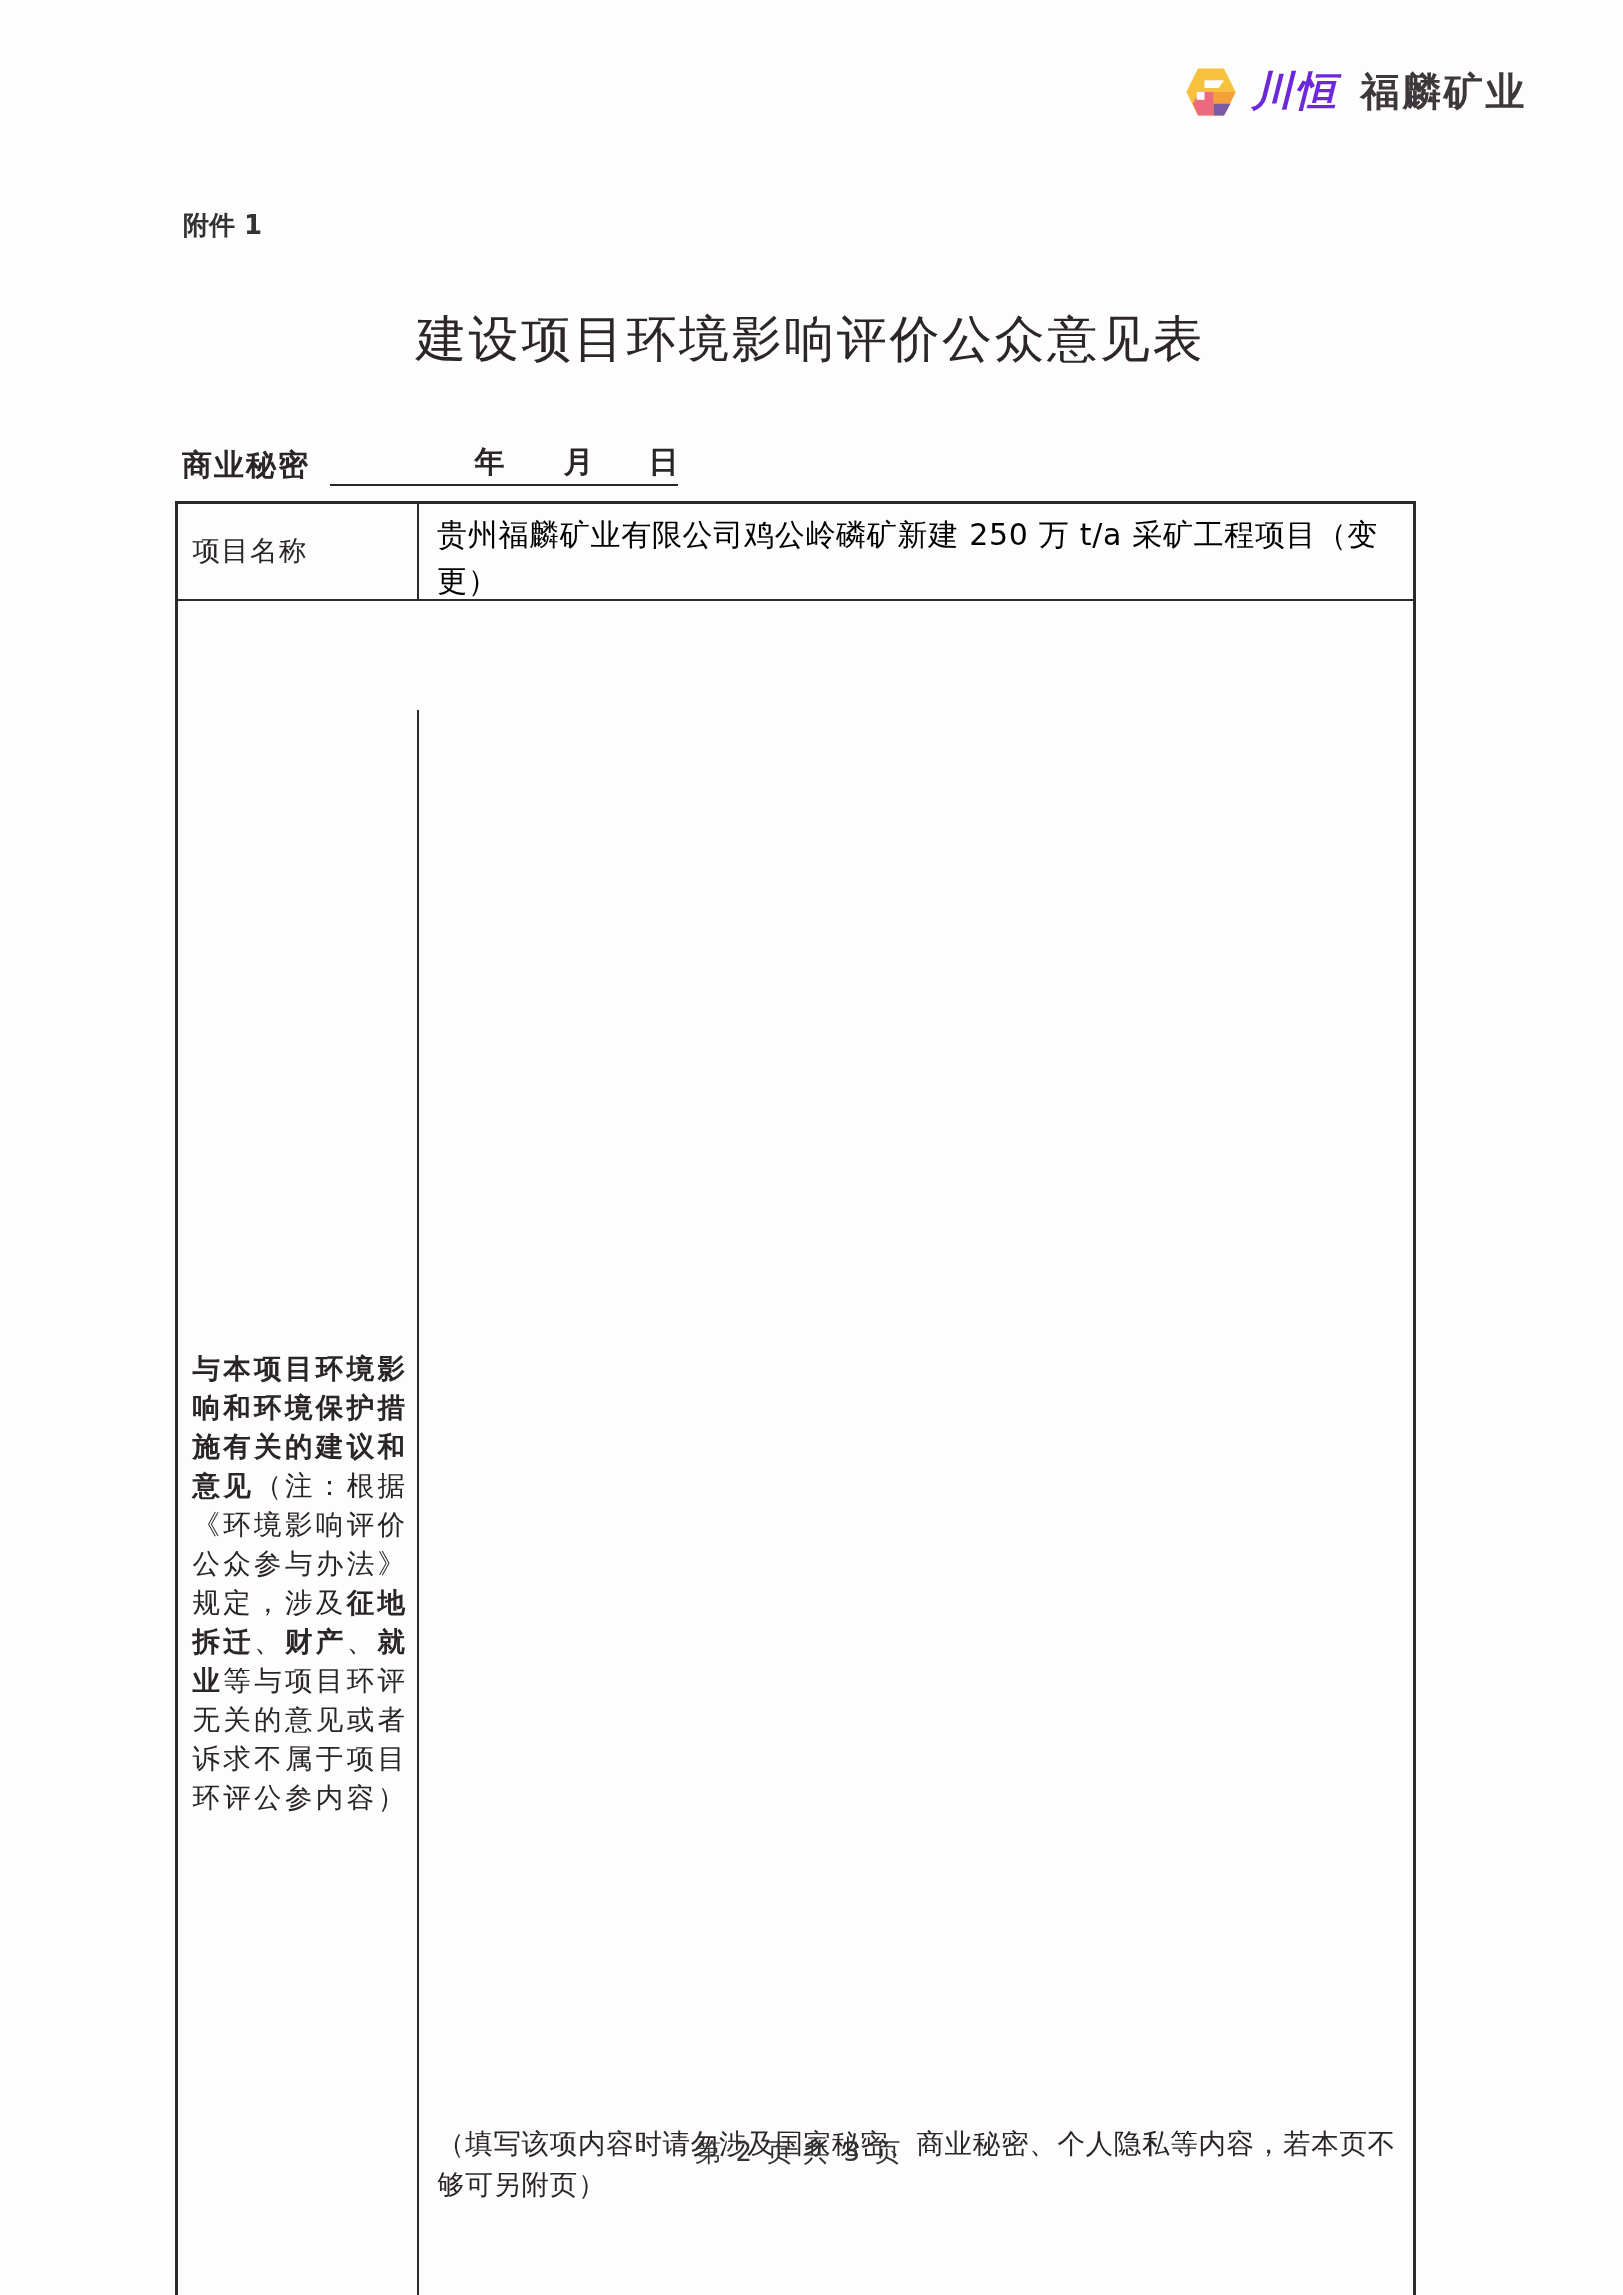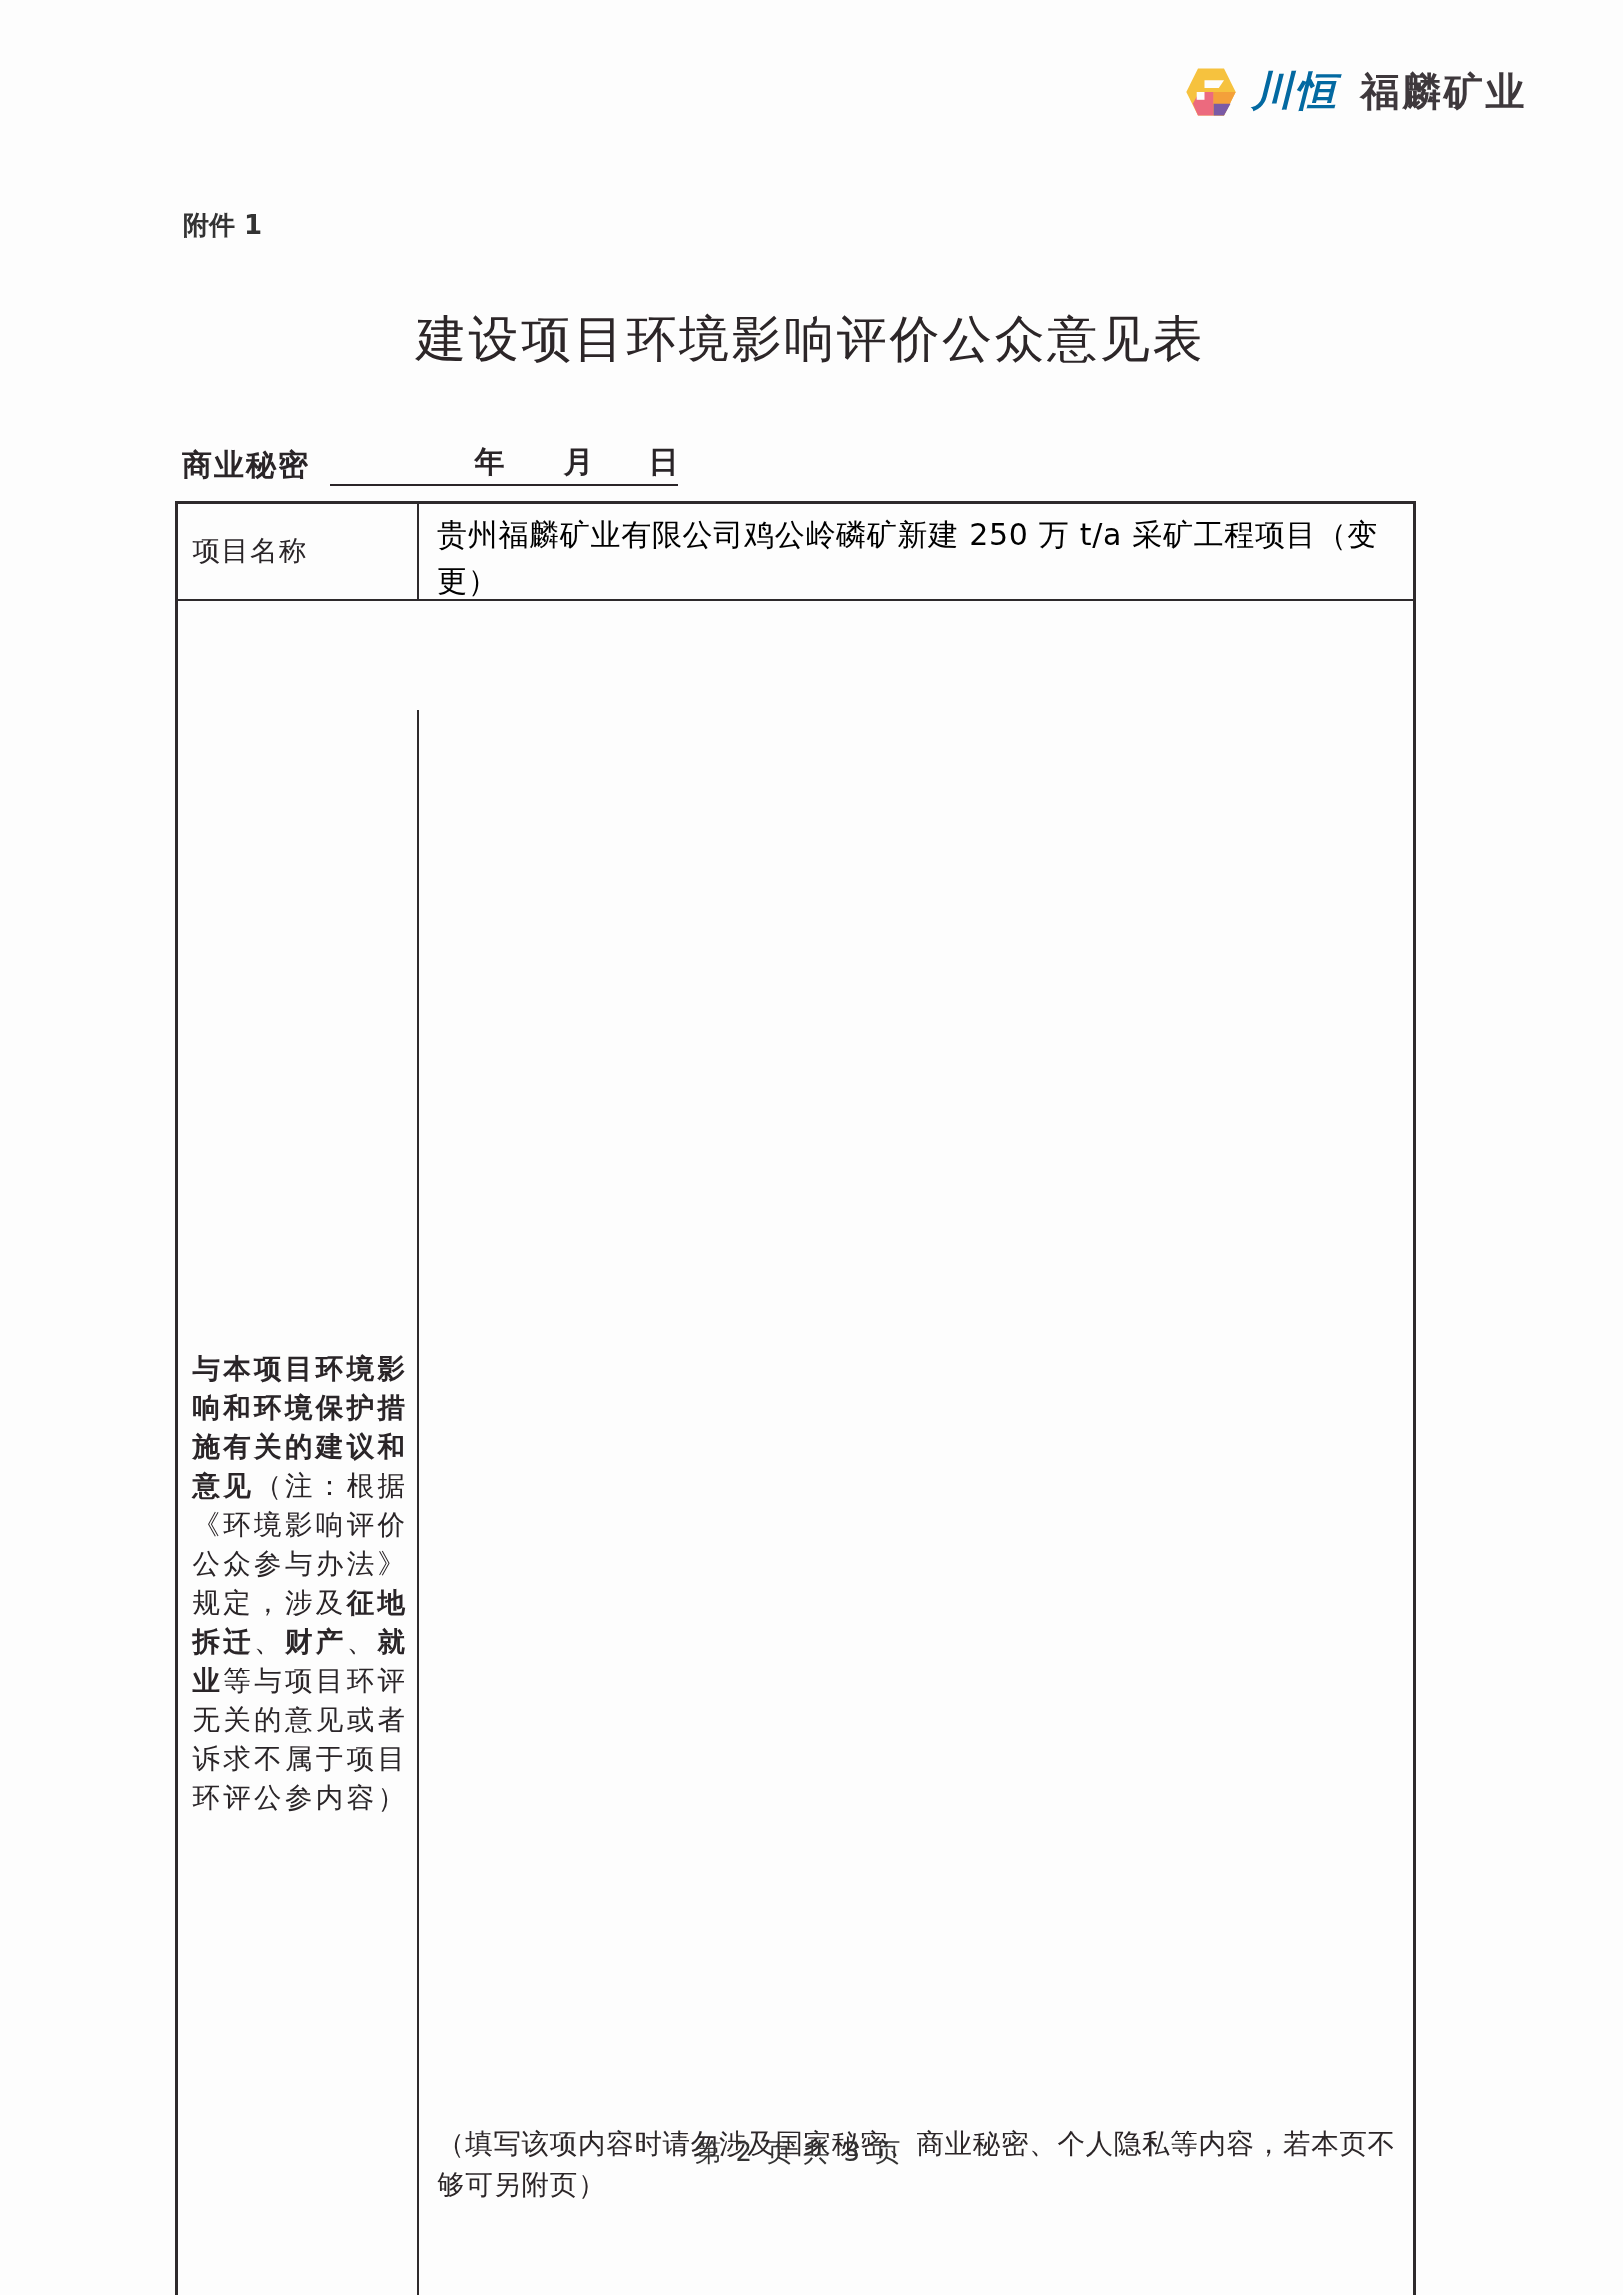--- a/index.html
+++ b/index.html
@@ -28,21 +28,21 @@
   }
   .logo-mark {
     width: 52px;
     height: 52px;
     margin-right: 14.4px;
   }
   .logo-script {
     font-family: "DejaVu Serif", serif;
     font-size: 41px;
     font-weight: bold;
-    color: #0369a1;
+    color: #6d28d9;
     letter-spacing: 2.6px;
     margin-right: 22px;
     font-style: italic;
   }
   .logo-name {
     font-size: 39px;
     font-weight: bold;
     color: #3e383c;
     letter-spacing: 2.6px;
   }

